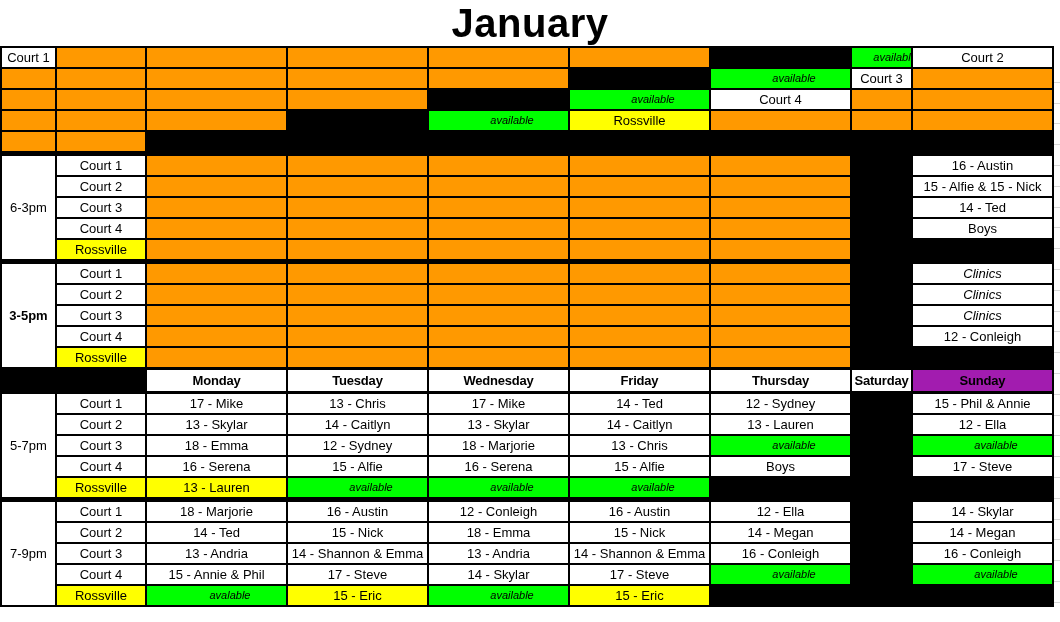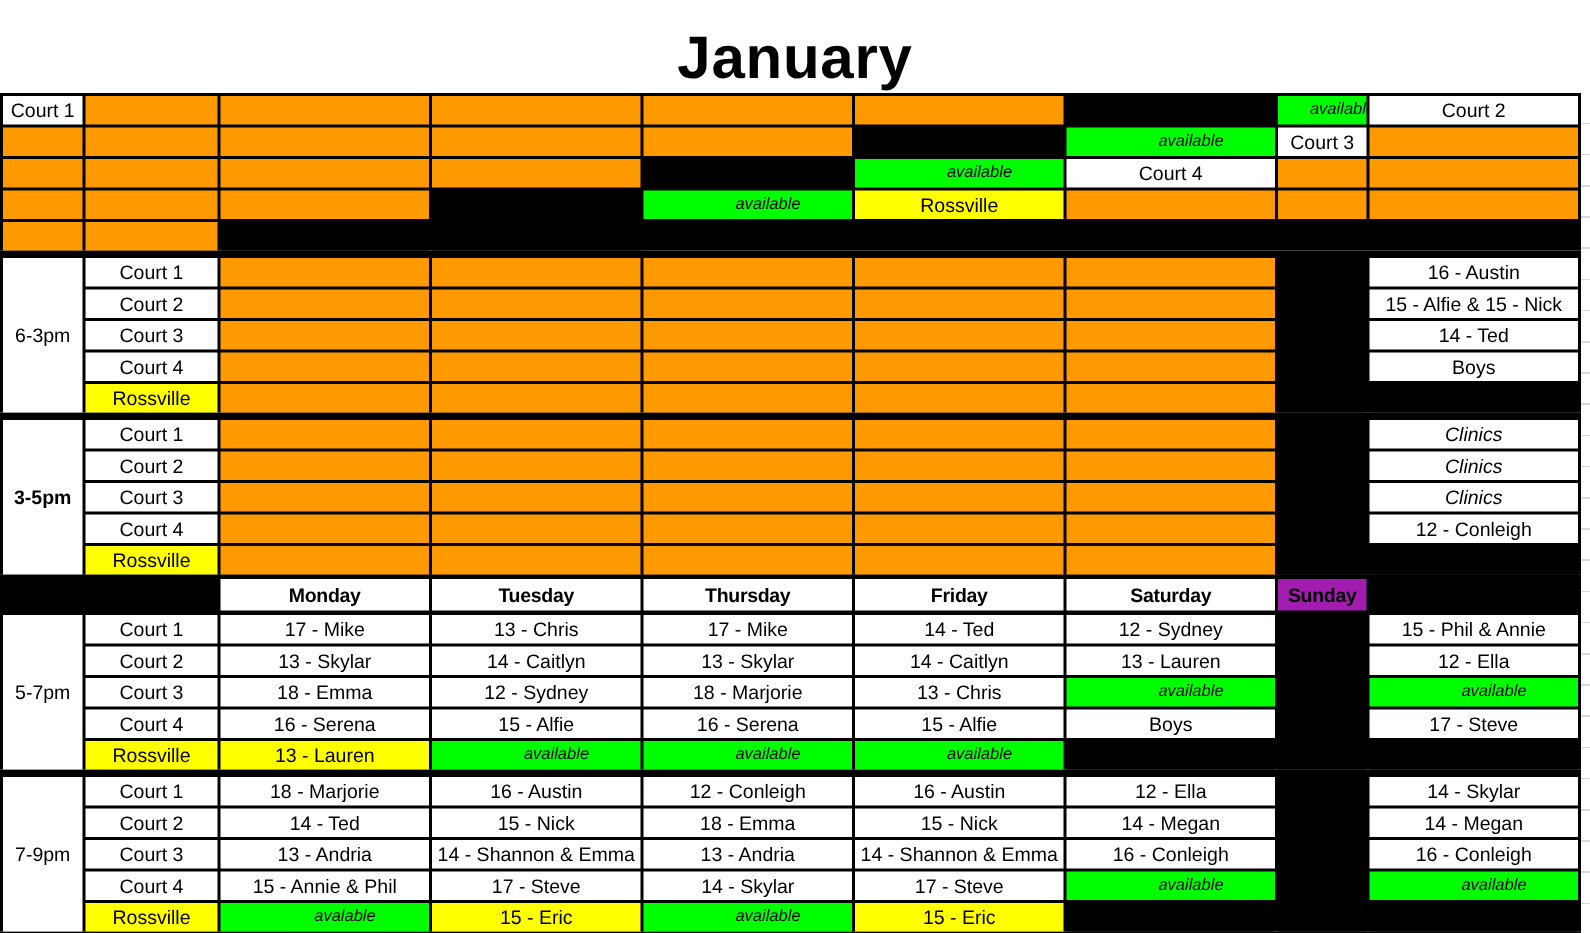--- a/index.html
+++ b/index.html
@@ -3,21 +3,21 @@
 <meta charset="utf-8">
 <style>
   html,body{margin:0;padding:0;}
   body{
     width:1060px;height:622px;overflow:hidden;position:relative;
     background:#ffffff;color:#000;
     font-family:"Liberation Sans", sans-serif;
   }
   .title{
     height:46px;display:flex;align-items:center;justify-content:center;
-    font-size:40px;font-weight:bold;letter-spacing:.5px;margin-top:16px;
+    font-size:40px;font-weight:bold;letter-spacing:.5px;
   }
   .table{width:1054px;}
   .sep{height:5px;background:#000;width:1054px;}
   .sep-thin{height:2px;background:#000;width:1054px;}
   .block{
     display:grid;
     grid-template-columns:53px 88px 139px 139px 139px 139px 139px 59px 139px;
     grid-auto-rows:19px;
     gap:2px;background:#000;padding:0 2px;
   }
@@ -176,22 +176,23 @@
       <div class="cell" style="background: rgb(255, 153, 0);"></div>
       <div class="cell" style="background: rgb(255, 153, 0);"></div>
       <div class="cell" style="background: rgb(255, 153, 0);"></div>
       <div class="cell" style="background: rgb(0, 0, 0);"></div>
       <div class="cell" style="background: rgb(0, 0, 0);"></div>
     </div>
   <div class="day-header" id="day-header">
       <div class="cell" style="background: rgb(0, 0, 0);"></div>
       <div class="cell bold" style="background: rgb(255, 255, 255);">Monday</div>
       <div class="cell bold" style="background: rgb(255, 255, 255);">Tuesday</div>
+      <div class="cell bold" style="background: rgb(255, 255, 255);">Wednesday</div>
+      <div class="cell bold" style="background: rgb(255, 255, 255);">Friday</div>
       <div class="cell bold" style="background: rgb(255, 255, 255);">Thursday</div>
-      <div class="cell bold" style="background: rgb(255, 255, 255);">Friday</div>
       <div class="cell bold" style="background: rgb(255, 255, 255);">Saturday</div>
       <div class="cell bold" style="background: #a21caf;">Sunday</div>
     </div>
   <div class="block">
       <div class="cell time" style="background: rgb(255, 255, 255);">5-7pm</div>
       <div class="cell" style="background: rgb(255, 255, 255);">Court 1</div>
       <div class="cell" style="background: rgb(255, 255, 255);">17 - Mike</div>
       <div class="cell" style="background: rgb(255, 255, 255);">13 - Chris</div>
       <div class="cell" style="background: rgb(255, 255, 255);">17 - Mike</div>
       <div class="cell" style="background: rgb(255, 255, 255);">14 - Ted</div>

